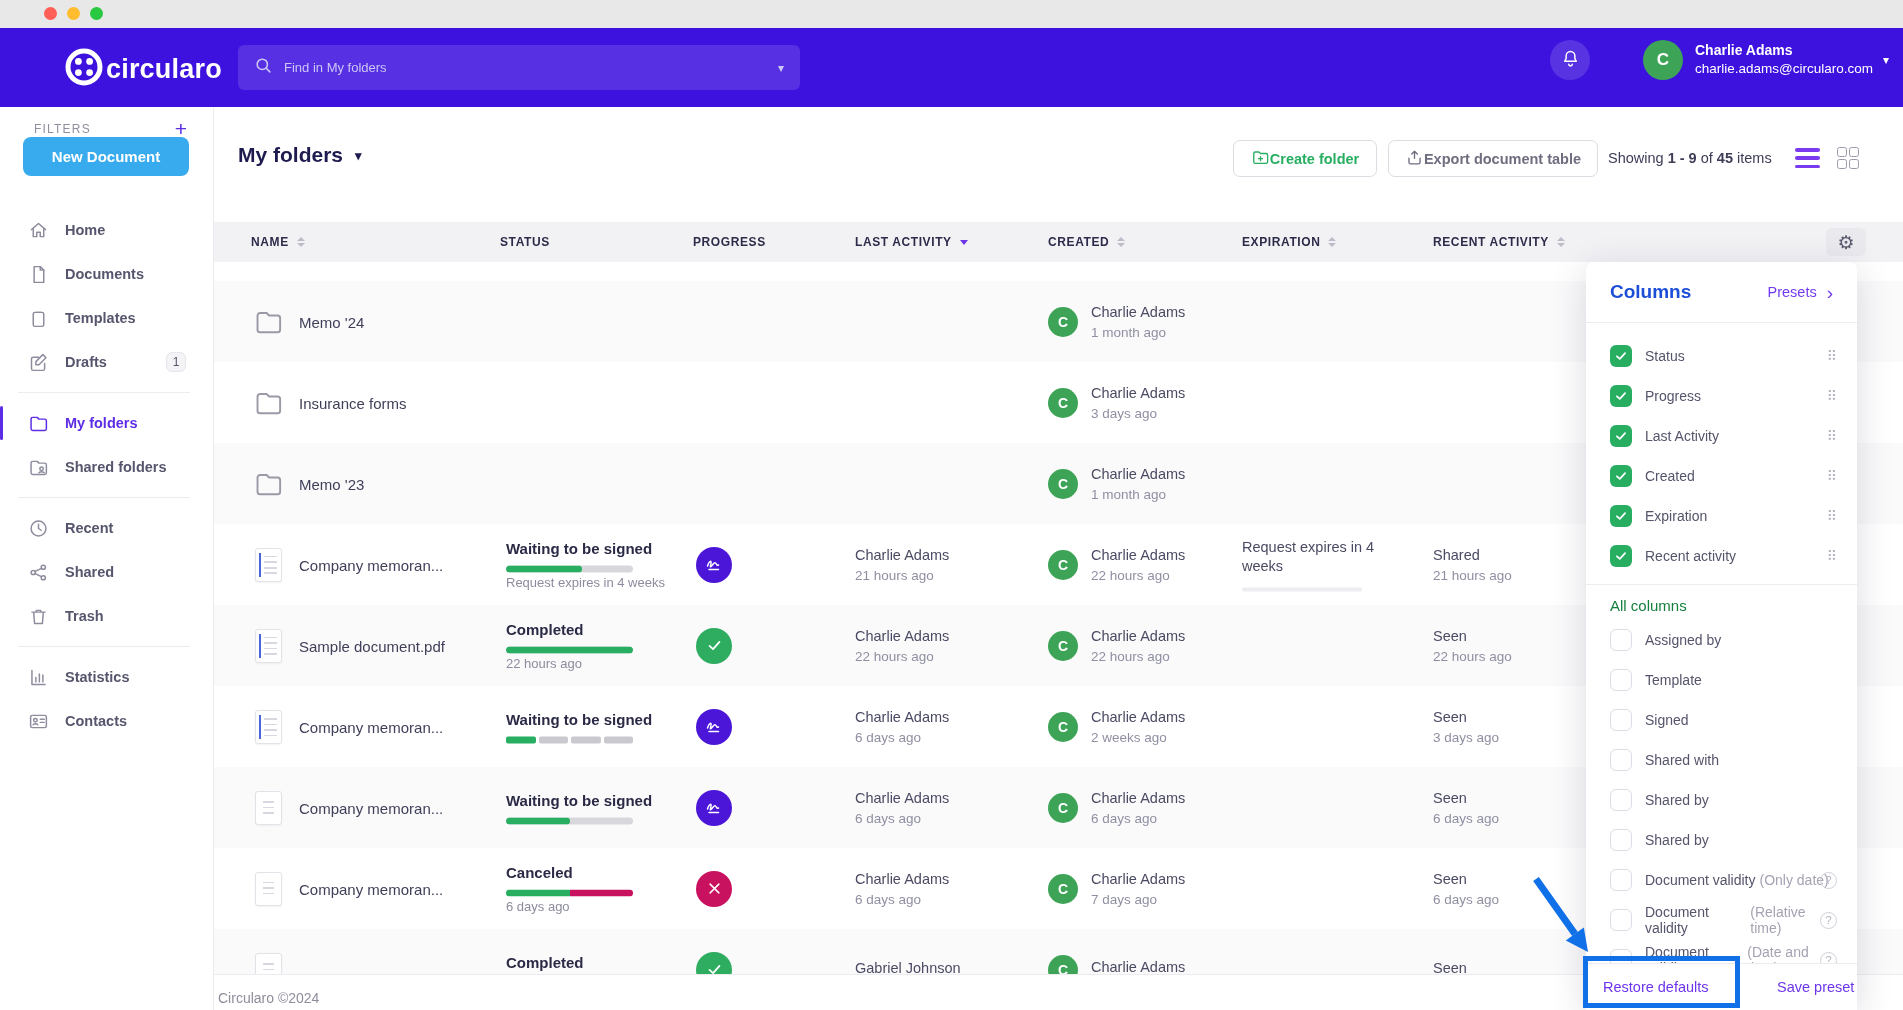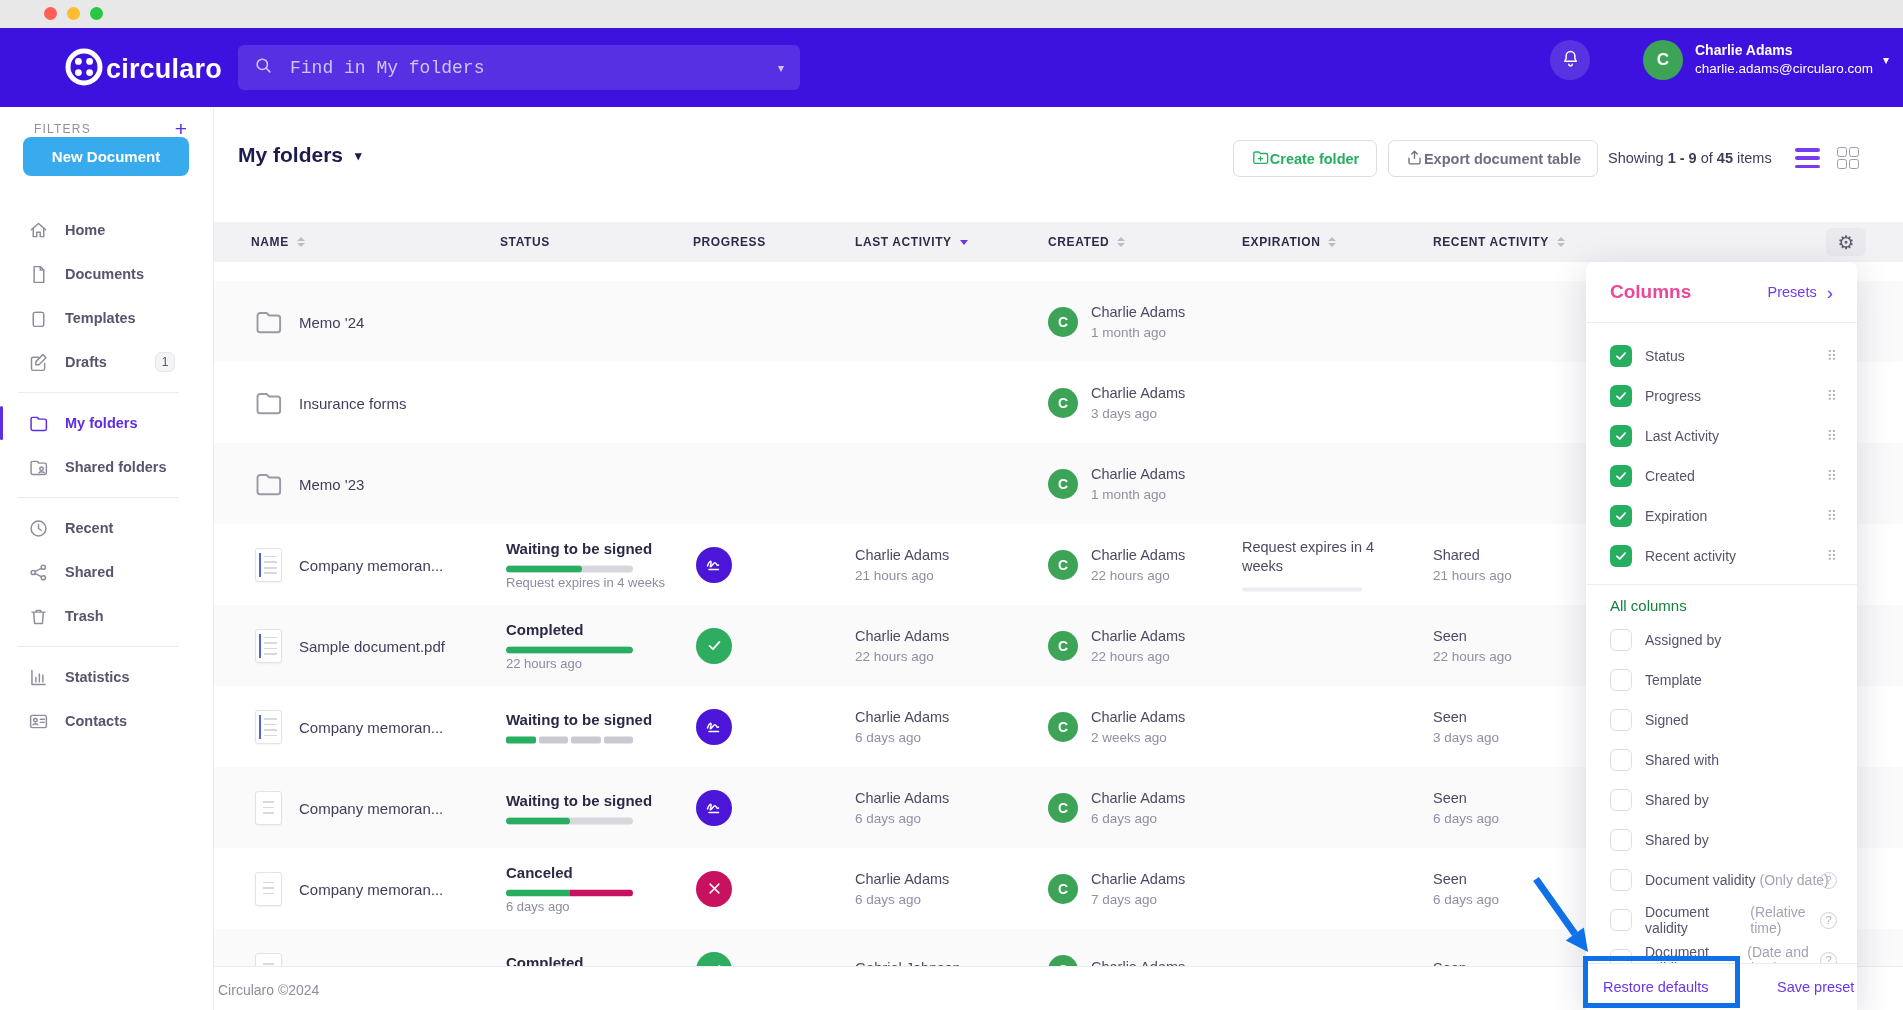--- a/index.html
+++ b/index.html
@@ -13,39 +13,39 @@
   .dot.r{left:44px;background:#ff5f57}
   .dot.y{left:67px;background:#febc2e}
   .dot.g{left:90px;background:#28c840}
 
   
   .topbar{position:absolute;left:0;top:28px;right:0;height:79px;background:#3d12de;color:#fff;z-index:35}
   .brand{position:absolute;left:62px;top:17px;display:flex;align-items:center;gap:0}
   .brand-name{font-size:27px;font-weight:700;letter-spacing:.2px}
   .search{position:absolute;left:238px;top:17px;width:562px;height:45px;background:rgba(255,255,255,.13);
           border-radius:6px;display:flex;align-items:center;padding:0 16px}
-  .search input{flex:1;background:transparent;border:0;outline:0;color:#fff;font-size:18px;margin-left:15px;font-family:Liberation Mono, monospace}
+  .search input{flex:1;background:transparent;border:0;outline:0;color:#fff;font-size:13px;margin-left:9px;font-family:Liberation Sans, sans-serif}
   .search input::placeholder{color:#cdc6f4}
   .search .caret{color:#cdc6f4;font-size:12px}
   .bell{position:absolute;left:1550px;top:12px;width:40px;height:40px;border-radius:50%;
         background:rgba(255,255,255,.14);display:flex;align-items:center;justify-content:center;cursor:pointer}
   .user{position:absolute;left:1643px;top:12px;display:flex;align-items:center;cursor:pointer}
   .avatar-lg{width:40px;height:40px;border-radius:50%;background:#3da457;display:flex;align-items:center;
              justify-content:center;font-weight:700;font-size:17px;color:#fff}
   .user-text{margin-left:12px;line-height:1.35}
   .user-name{font-size:14px;font-weight:700}
   .user-email{font-size:13.5px}
   .user .caret{margin-left:10px;font-size:12px;color:#fff}
 
   
   .sidebar{position:absolute;left:0;top:107px;width:214px;bottom:0;background:#fff;
            border-right:1px solid #ececf0;z-index:30}
   .btn-new{position:absolute;left:23px;top:30px;width:166px;height:39px;background:#38abee;color:#fff;border:0;
            border-radius:8px;font-size:15px;font-weight:700;font-family:inherit;cursor:pointer}
-  .nav{position:absolute;left:0;top:101px;right:16px}
+  .nav{position:absolute;left:0;top:101px;right:5px}
   .nav-item{height:44px;display:flex;align-items:center;padding-left:28px;position:relative;color:#55556d;cursor:pointer}
   .nav-ico{width:21px;height:21px;margin-right:16px;color:#8d8d9e;flex:none;display:flex;align-items:center;justify-content:center}
   .nav-label{font-size:14.5px;font-weight:600}
   .nav-item.active{color:#5d2ce5}
   .nav-item.active .nav-ico{color:#5d2ce5}
   .nav-item.active::before{content:"";position:absolute;left:0;top:5px;bottom:5px;width:3px;background:#5d2ce5;border-radius:2px}
   .nav-badge{position:absolute;right:22px;top:12px;min-width:20px;height:20px;background:#f4f4f7;
              border:1px solid #e6e6ec;border-radius:6px;font-size:12px;color:#55556d;display:flex;
              align-items:center;justify-content:center;padding:0 5px}
   .nav-div{height:1px;background:#ececf0;margin:8px 18px}
@@ -121,29 +121,29 @@
   .p-time{font-size:13.5px;color:#8f8fa2;margin-top:5px}
   .c-last{left:641px}
   .c-created{left:834px;display:flex;align-items:center;gap:13px}
   .avatar-sm{width:30px;height:30px;border-radius:50%;background:#3da457;color:#fff;font-weight:700;
              font-size:14px;display:flex;align-items:center;justify-content:center;flex:none}
   .c-exp{left:1028px;width:152px}
   .exp-text{font-size:14.5px;color:#4a4a63;line-height:1.35}
   .exp-bar{margin-top:10px;width:120px;height:4px;background:#ededf1;border-radius:2px}
   .c-recent{left:1219px}
 
-  .page-footer{position:absolute;left:0;right:0;bottom:0;height:44px;background:#fff;
+  .page-footer{position:absolute;left:0;right:0;bottom:0;height:36px;background:#fff;
                border-top:1px solid #ececf0;z-index:40}
   .copyright{position:absolute;left:4px;top:15px;font-size:14px;color:#8d8d9c}
 
   
   .panel{position:absolute;left:1586px;top:262px;width:271px;bottom:0;background:#fff;z-index:50;
          border-radius:8px 8px 0 0;box-shadow:0 8px 36px rgba(30,30,70,.16);overflow:hidden}
   .panel-head{height:60px;display:flex;align-items:center;justify-content:space-between;padding:0 24px}
-  .panel-title{font-size:19px;font-weight:800;color:#ec4899}
+  .panel-title{font-size:19px;font-weight:800;color:#1d4ed8}
   .presets{color:#7239ee;font-size:14.5px;display:flex;align-items:center;gap:10px;cursor:pointer}
   .presets .chev{font-size:19px;line-height:1}
   .panel-div{height:1px;background:#ececf0}
   .plist{padding-top:13px}
   .pitem{height:40px;display:flex;align-items:center;padding:0 24px;position:relative;cursor:pointer}
   .cb{width:22px;height:22px;border-radius:6px;margin-right:13px;flex:none;display:flex;
       align-items:center;justify-content:center}
   .cb.on{background:#27ae60}
   .cb.off{background:#fff;border:1.5px solid #dcdce6}
   .pitem-label{font-size:14px;color:#54546b}

